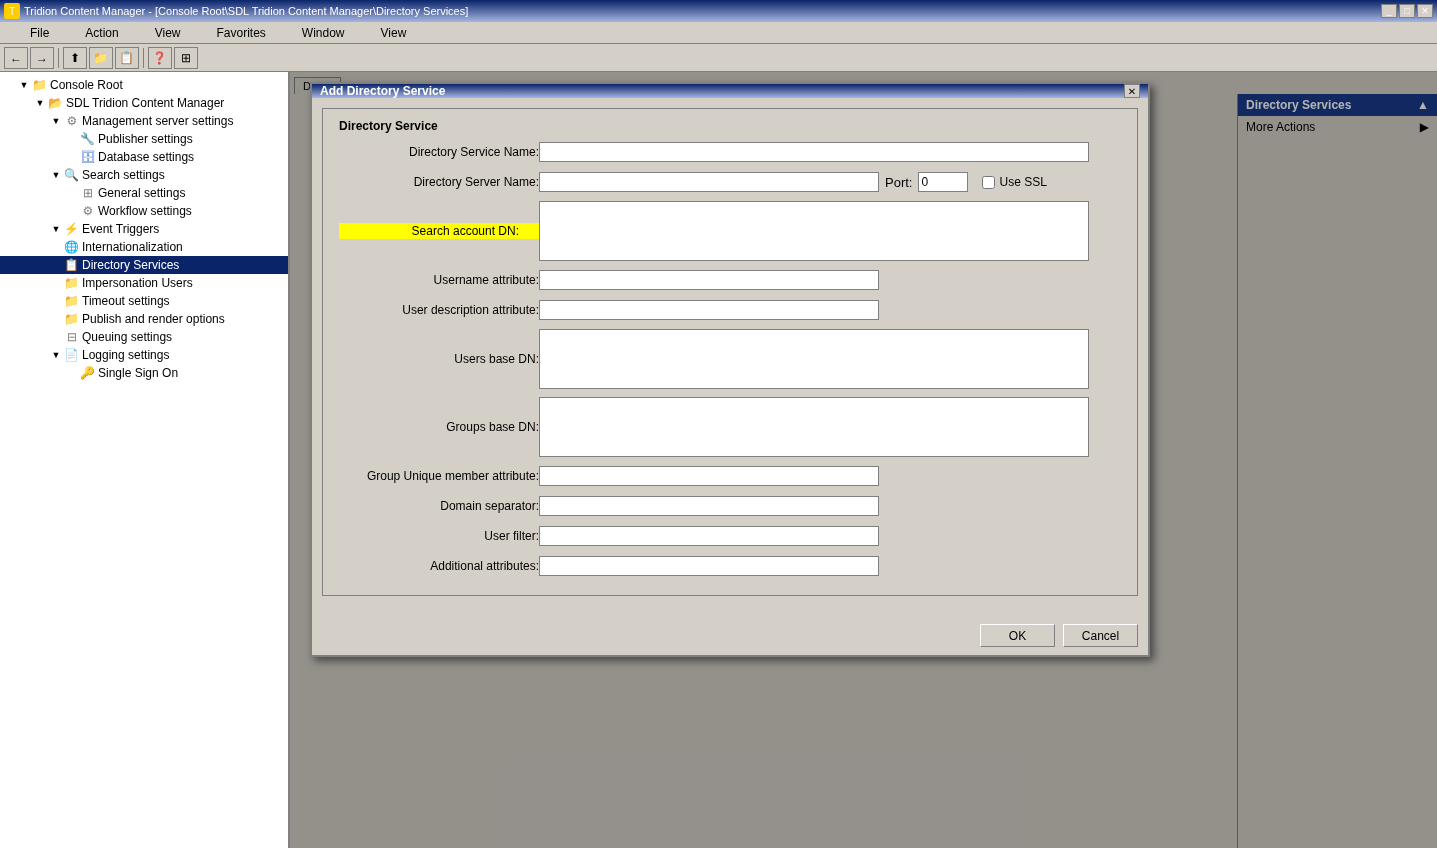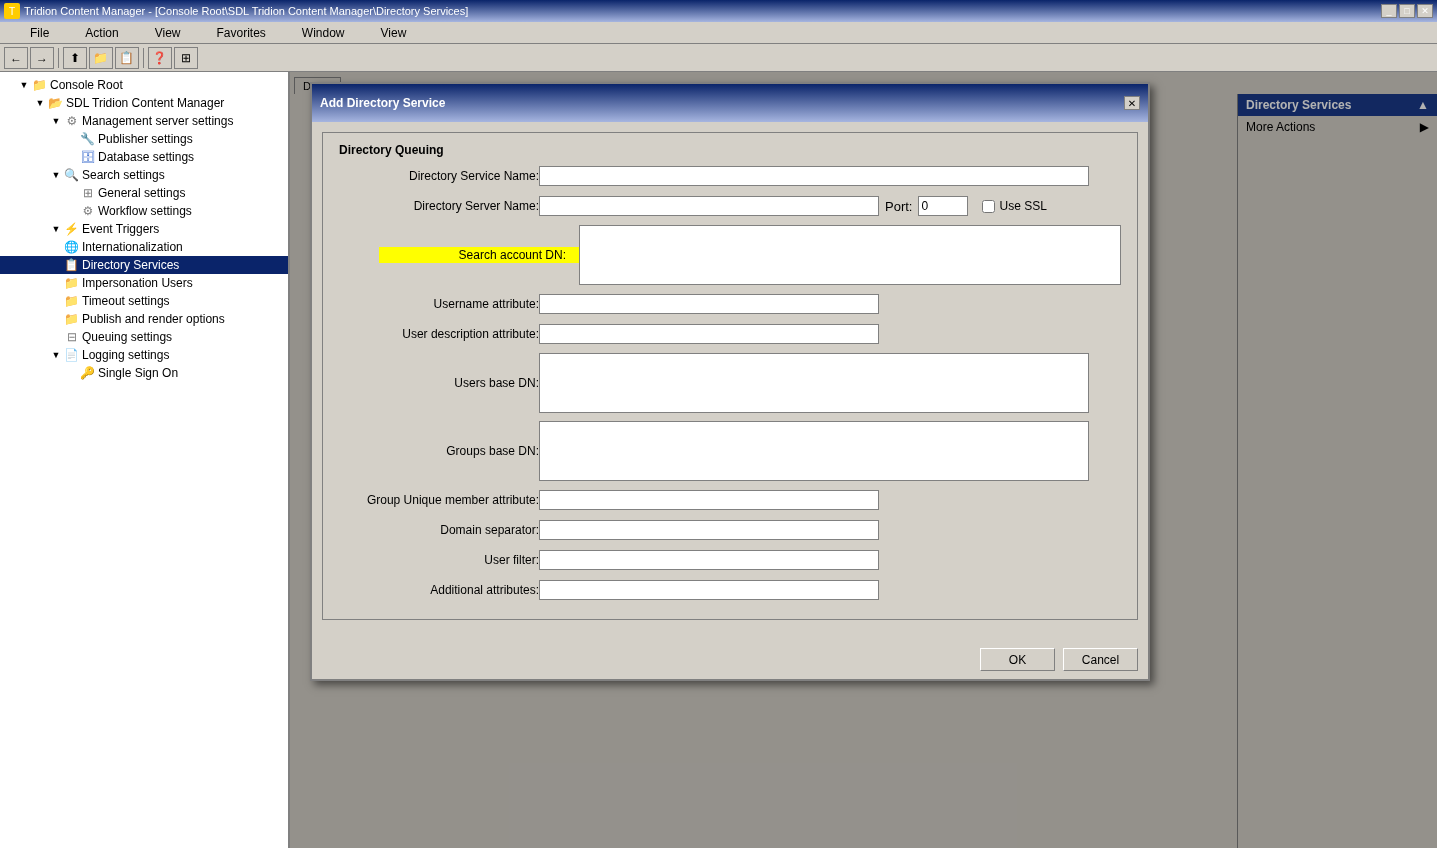--- a/index.html
+++ b/index.html
@@ -238,21 +238,21 @@
       width: 840px;
       box-shadow: 4px 4px 8px rgba(0,0,0,0.5);
     }
     .dialog-title-bar {
       background: linear-gradient(to bottom, #0a246a, #a6b5e0);
       color: white;
       padding: 4px 8px;
       display: flex;
       justify-content: space-between;
       align-items: center;
-      height: 38px;
+      height: 14px;
     }
     .dialog-title-text {
       font-size: 12px;
       font-weight: bold;
     }
     .dialog-close-btn {
       width: 16px;
       height: 14px;
       background: #d4d0c8;
       border: 1px solid #808080;
@@ -287,22 +287,21 @@
     }
     .form-label {
       text-align: right;
       width: 200px;
       padding-right: 0;
       font-size: 12px;
       flex-shrink: 0;
     }
     .form-label.required {
       background: #ffff00;
-      padding: 1px 13px;
-      margin-left: 40px;
+      padding: 1px 20px;
     }
     .form-input {
       height: 20px;
       border: 1px solid #808080;
       background: white;
       font-size: 12px;
       padding: 1px 2px;
     }
     .form-input-wide {
       width: 550px;
@@ -606,21 +605,21 @@
     <div class="modal-overlay">
       <div class="dialog">
 
         <div class="dialog-title-bar">
           <span class="dialog-title-text">Add Directory Service</span>
           <div class="dialog-close-btn">✕</div>
         </div>
 
         <div class="dialog-content">
           <div class="dialog-group">
-            <div class="dialog-group-title">Directory Queuing</div>
+            <div class="dialog-group-title">Directory Service</div>
 
             <div class="form-row">
               <span class="form-label">Directory Service Name:</span>
               <input type="text" class="form-input form-input-wide" value="" style="">
             </div>
 
             <div class="form-row">
               <span class="form-label">Directory Server Name:</span>
               <div class="port-group">
                 <input type="text" class="form-input" style="width: 340px;" value="">

